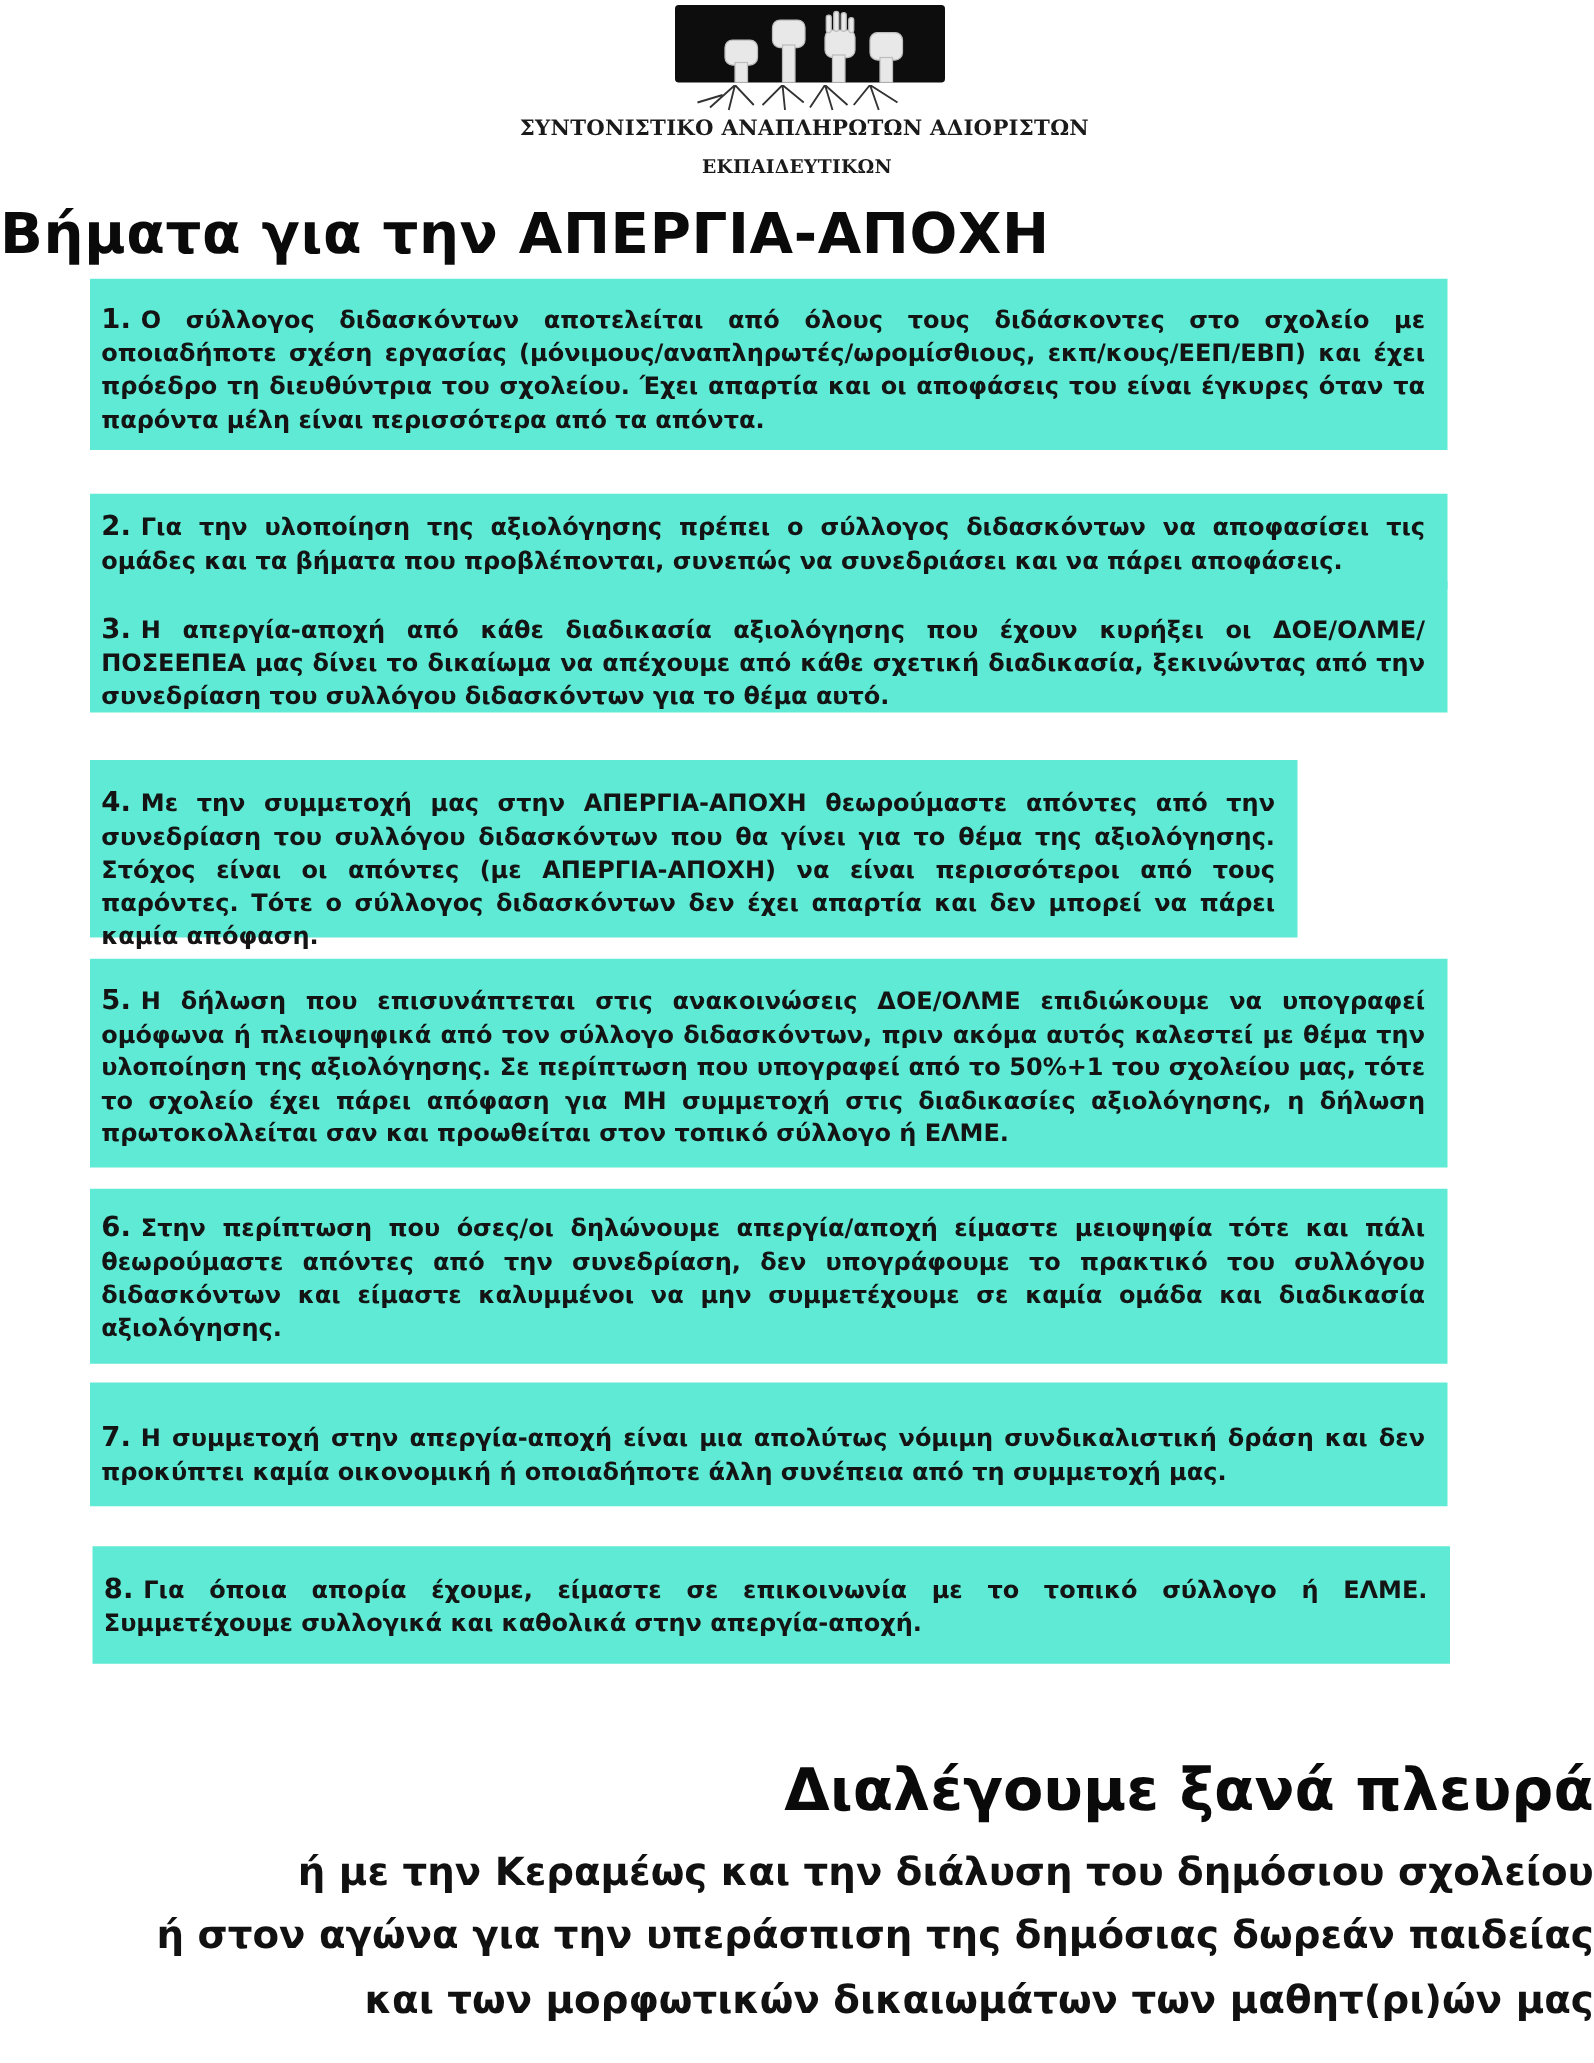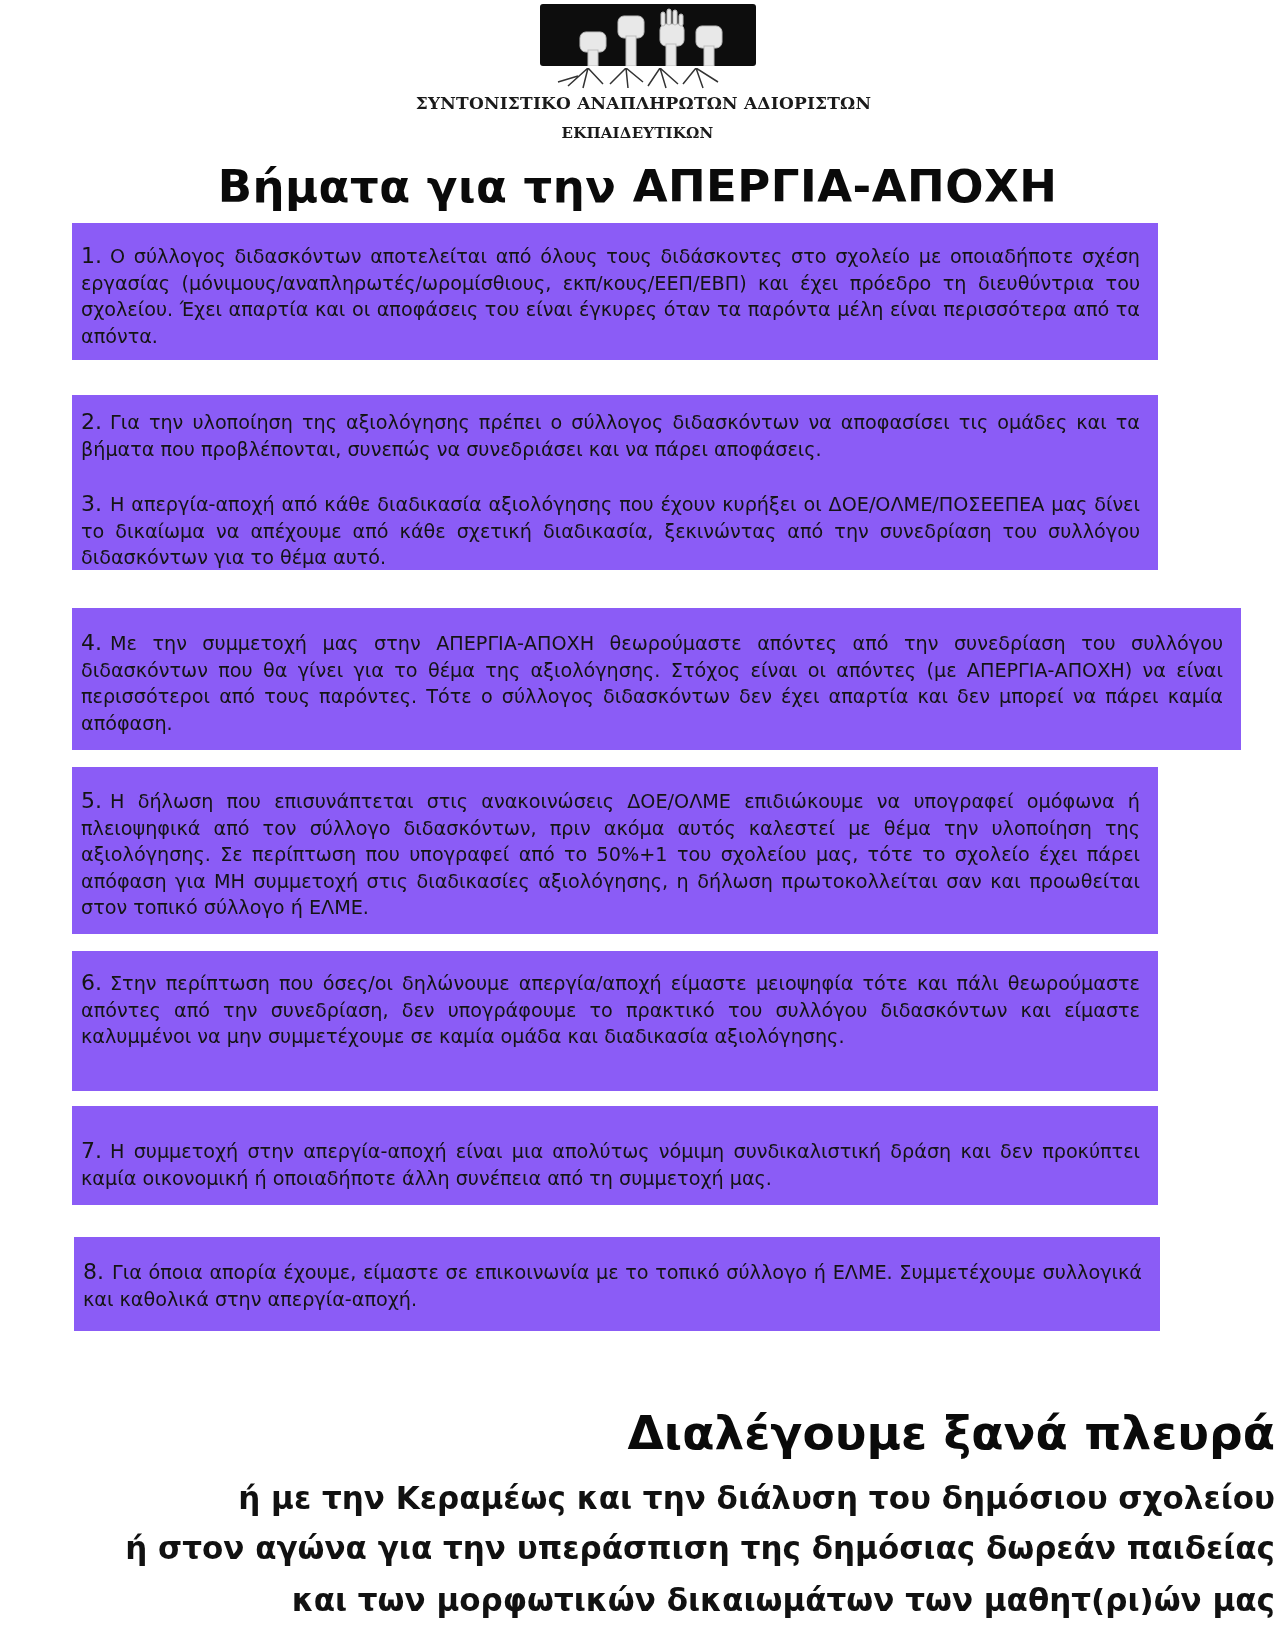--- a/index.html
+++ b/index.html
@@ -14,26 +14,26 @@
   }
   .logo-box svg { position: absolute; left: 0; top: 0; }
   .roots { display: block; margin: -2px auto 0; }
   .org-line1, .org-line2 {
     font-family: "DejaVu Serif", "Liberation Serif", serif; font-weight: bold;
     color: #1a1a1a; letter-spacing: 0.2px;
   }
   .org-line1 { position: absolute; top: 93px; left: 12px; right: 0; text-align: center; font-size: 17px; }
   .org-line2 { position: absolute; top: 124px; left: 0; right: 0; text-align: center; font-size: 15px; }
   .page-title {
-    position: absolute; top: 160px; left: 0; right: 0; text-align: center;
+    position: absolute; top: 160px; left: 0; right: 0; text-align: left;
     font-size: 45px; font-weight: bold; letter-spacing: 0.5px; color: #0a0a0a;
   }
   .step {
-    position: absolute; background: #8b5cf6; box-sizing: border-box;
-    padding: 0 18px 0 9px; font-weight: normal; font-size: 19.2px;
+    position: absolute; background: #5eead4; box-sizing: border-box;
+    padding: 0 18px 0 9px; font-weight: bold; font-size: 19.2px;
     line-height: 26.5px; color: #141414; text-align: justify;
     text-align-last: left;
   }
   .step .num { font-size: 22px; margin-right: 8px; }
   .step p { margin: 0; }
   .closing-title {
     position: absolute; top: 1405px; left: 0; right: 0; text-align: right;
     font-size: 47px; font-weight: bold; color: #0a0a0a;
   }
   .closing-line {
@@ -86,21 +86,21 @@
 </div>
 
 <div class="step" style="left:72px; top:395px; width:1086px; height:76px; padding-top:14px;">
   <p><span class="num">2.</span><span>Για την υλοποίηση της αξιολόγησης πρέπει ο σύλλογος διδασκόντων να αποφασίσει τις ομάδες και τα βήματα που προβλέπονται, συνεπώς να συνεδριάσει και να πάρει αποφάσεις.</span></p>
 </div>
 
 <div class="step" style="left:72px; top:465px; width:1086px; height:105px; padding-top:26px;">
   <p><span class="num">3.</span><span>Η απεργία-αποχή από κάθε διαδικασία αξιολόγησης που έχουν κυρήξει οι ΔΟΕ/ΟΛΜΕ/ΠΟΣΕΕΠΕΑ μας δίνει το δικαίωμα να απέχουμε από κάθε σχετική διαδικασία, ξεκινώντας από την συνεδρίαση του συλλόγου διδασκόντων για το θέμα αυτό.</span></p>
 </div>
 
-<div class="step" style="left:72px; top:608px; width:1169px; height:142px; padding-top:22px;">
+<div class="step" style="left:72px; top:608px; width:966px; height:142px; padding-top:22px;">
   <p><span class="num">4.</span><span>Με την συμμετοχή μας στην ΑΠΕΡΓΙΑ-ΑΠΟΧΗ θεωρούμαστε απόντες από την συνεδρίαση του συλλόγου διδασκόντων που θα γίνει για το θέμα της αξιολόγησης. Στόχος είναι οι απόντες (με ΑΠΕΡΓΙΑ-ΑΠΟΧΗ) να είναι περισσότεροι από τους παρόντες. Τότε ο σύλλογος διδασκόντων δεν έχει απαρτία και δεν μπορεί να πάρει καμία απόφαση.</span></p>
 </div>
 
 <div class="step" style="left:72px; top:767px; width:1086px; height:167px; padding-top:21px;">
   <p><span class="num">5.</span><span>Η δήλωση που επισυνάπτεται στις ανακοινώσεις ΔΟΕ/ΟΛΜΕ επιδιώκουμε να υπογραφεί ομόφωνα ή πλειοψηφικά από τον σύλλογο διδασκόντων, πριν ακόμα αυτός καλεστεί με θέμα την υλοποίηση της αξιολόγησης. Σε περίπτωση που υπογραφεί από το 50%+1 του σχολείου μας, τότε το σχολείο έχει πάρει απόφαση για ΜΗ συμμετοχή στις διαδικασίες αξιολόγησης, η δήλωση πρωτοκολλείται σαν και προωθείται στον τοπικό σύλλογο ή ΕΛΜΕ.</span></p>
 </div>
 
 <div class="step" style="left:72px; top:951px; width:1086px; height:140px; padding-top:19px;">
   <p><span class="num">6.</span><span>Στην περίπτωση που όσες/οι δηλώνουμε απεργία/αποχή είμαστε μειοψηφία τότε και πάλι θεωρούμαστε απόντες από την συνεδρίαση, δεν υπογράφουμε το πρακτικό του συλλόγου διδασκόντων και είμαστε καλυμμένοι να μην συμμετέχουμε σε καμία ομάδα και διαδικασία αξιολόγησης.</span></p>
 </div>

